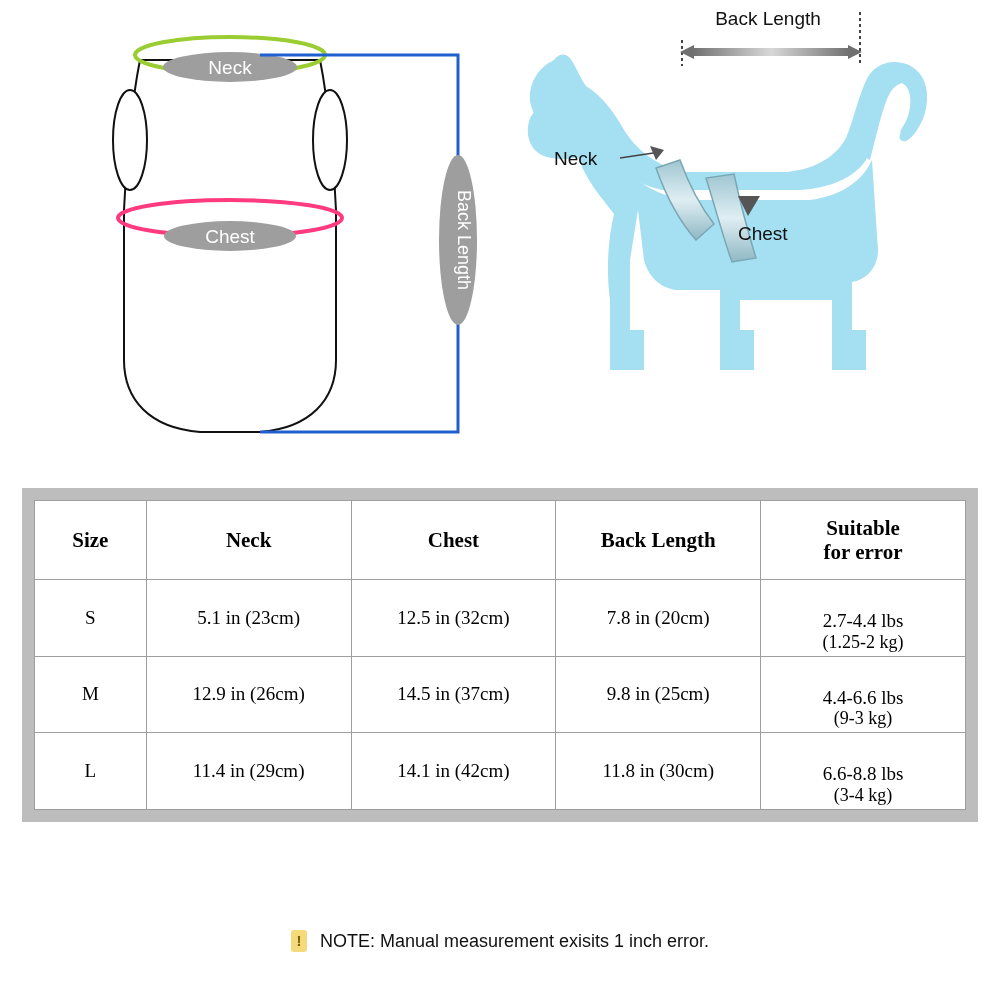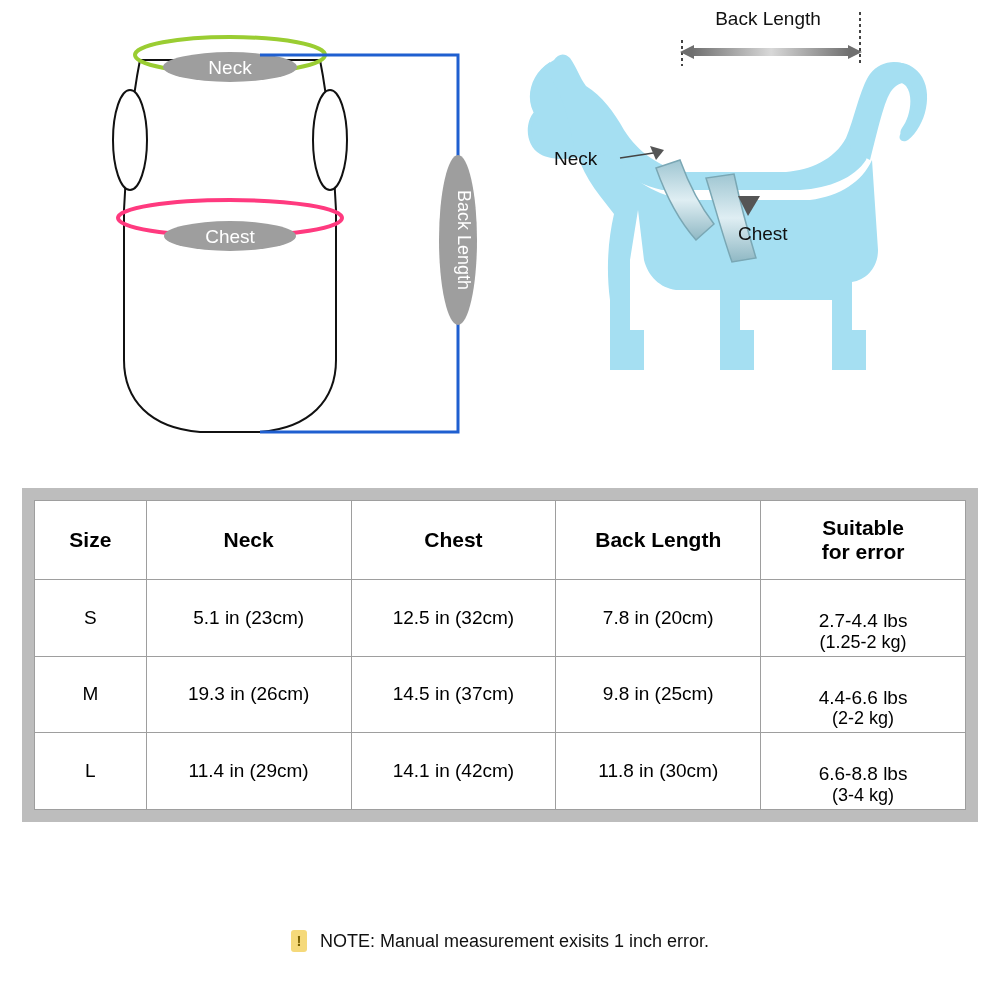--- a/index.html
+++ b/index.html
@@ -42,20 +42,21 @@
     width: 956px;
     background: #bdbdbd;
     padding: 12px;
     box-sizing: border-box;
   }
   table.size-table {
     width: 100%;
     border-collapse: collapse;
     background: #ffffff;
     table-layout: fixed;
+    font-family: Liberation Serif, serif;
   }
   table.size-table th,
   table.size-table td {
     border: 1px solid #9e9e9e;
     text-align: center;
     vertical-align: middle;
     background: #fff;
   }
   table.size-table th {
     font-size: 21px;
@@ -264,26 +265,26 @@
           <td>5.1 in (23cm)</td>
           <td>12.5 in (32cm)</td>
           <td>7.8 in (20cm)</td>
           <td>
             <span class="weight-main">2.7-4.4 lbs</span>
             <span class="weight-sub">(1.25-2 kg)</span>
           </td>
         </tr>
         <tr>
           <td class="col-size">M</td>
-          <td>19.3 in (26cm)</td>
+          <td>12.9 in (26cm)</td>
           <td>14.5 in (37cm)</td>
           <td>9.8 in (25cm)</td>
           <td>
             <span class="weight-main">4.4-6.6 lbs</span>
-            <span class="weight-sub">(2-2 kg)</span>
+            <span class="weight-sub">(9-3 kg)</span>
           </td>
         </tr>
         <tr>
           <td class="col-size">L</td>
           <td>11.4 in (29cm)</td>
           <td>14.1 in (42cm)</td>
           <td>11.8 in (30cm)</td>
           <td>
             <span class="weight-main">6.6-8.8 lbs</span>
             <span class="weight-sub">(3-4 kg)</span>

